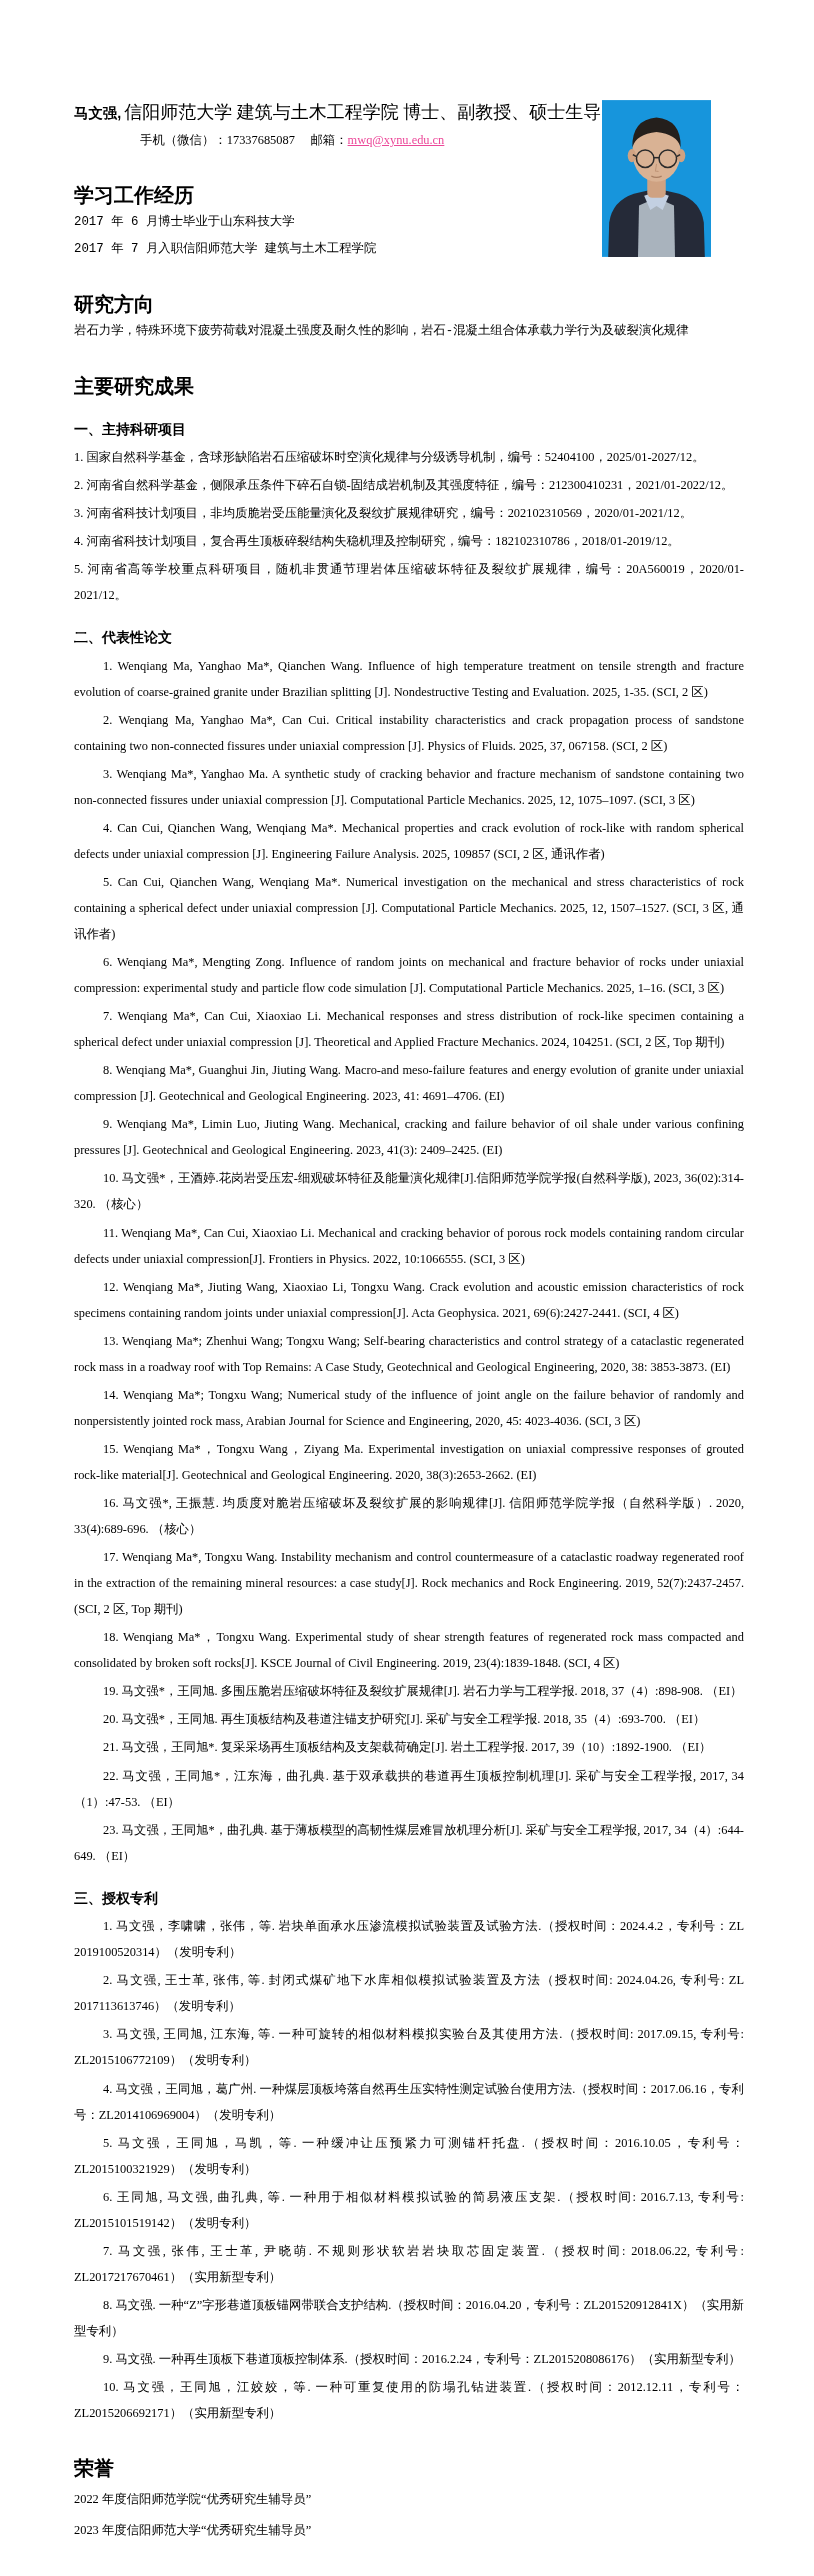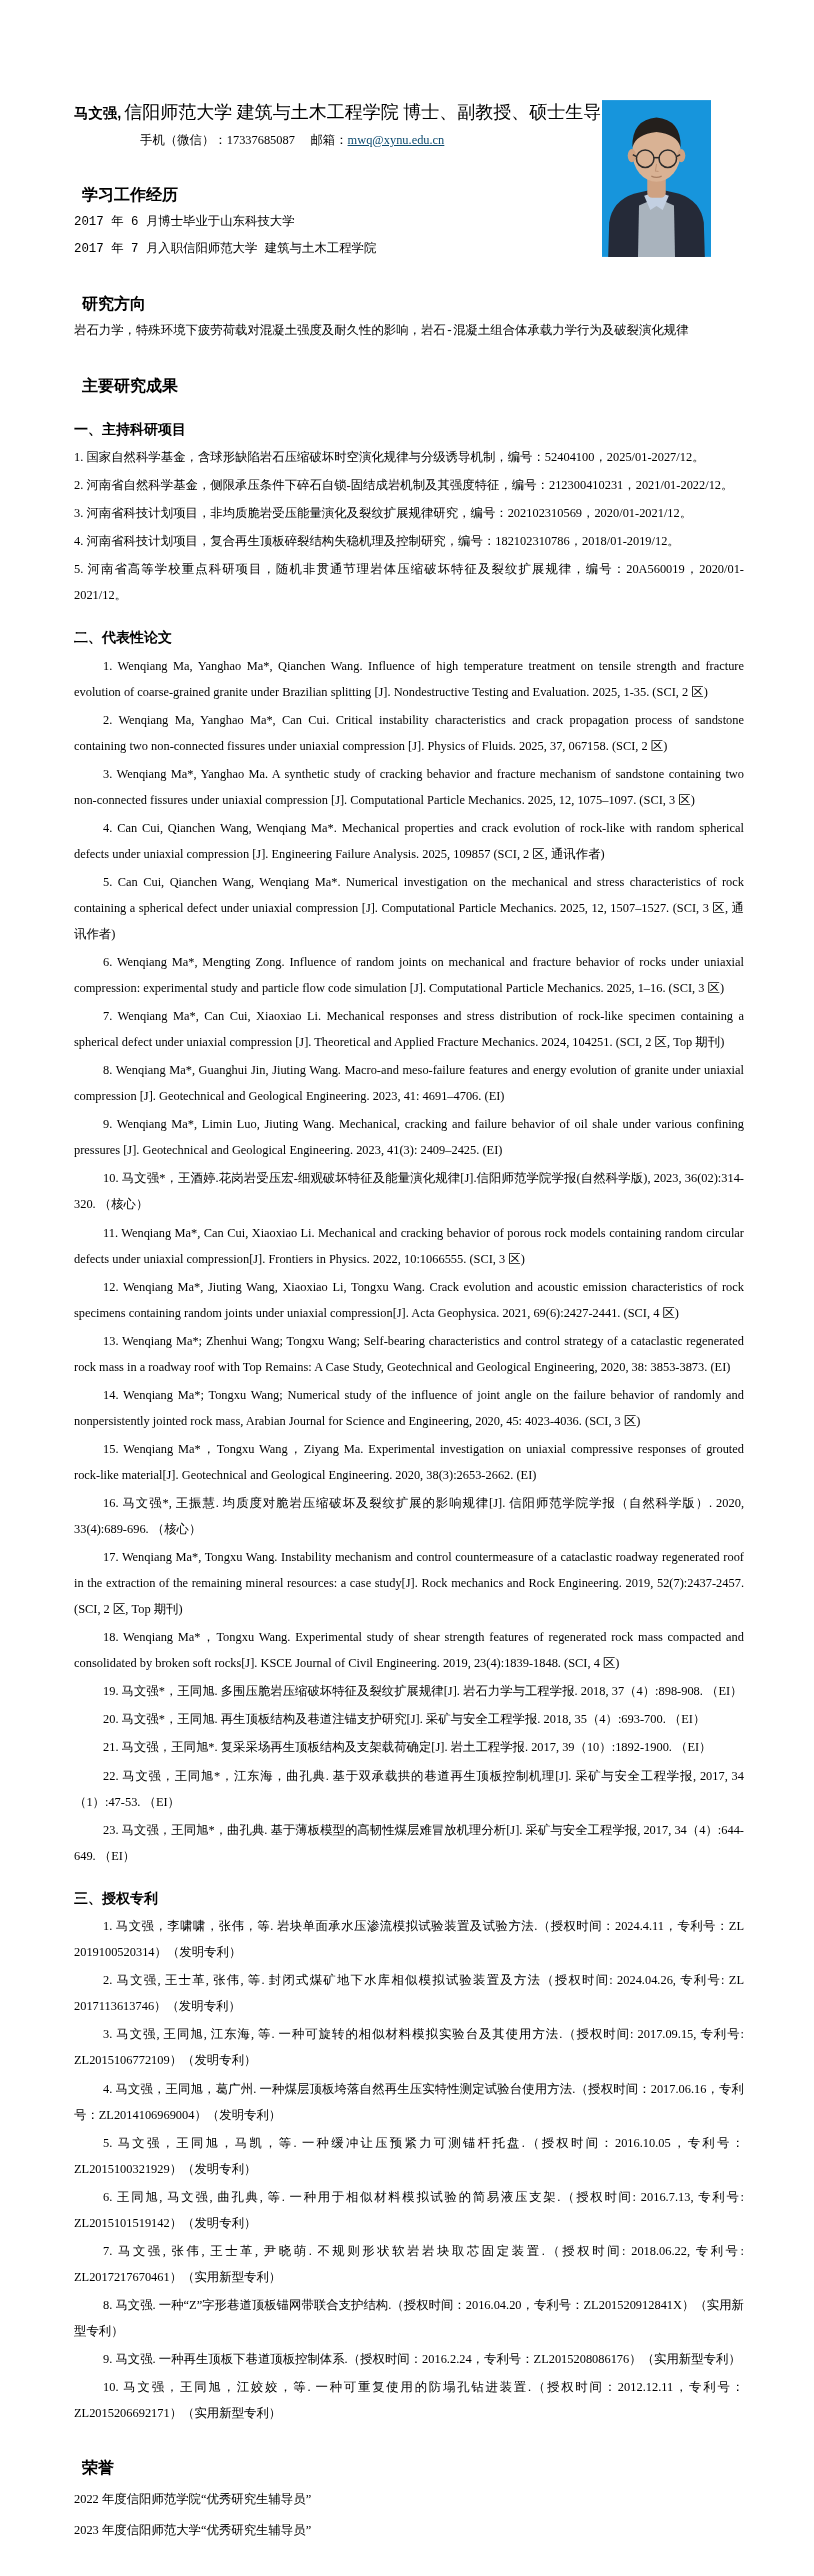--- a/index.html
+++ b/index.html
@@ -14,25 +14,25 @@
     color:#000000;
   }
   p { margin:0; font-size:12.4px; line-height:26px; text-align:justify; }
   .header-line { text-align:left; }
   .person-name {
     font-family:"Liberation Sans","DejaVu Sans",sans-serif;
     font-weight:bold; font-size:14.4px;
   }
   .affiliation { font-size:18px; }
   .contact-line { padding-left:66px; text-align:left; }
-  .email-link { color:#0c4a6e; text-decoration:underline; }
+  .email-link { color:#ec4899; text-decoration:underline; }
   h2.sec {
     font-family:"Liberation Sans","DejaVu Sans",sans-serif;
-    font-size:16px; font-weight:bold;
-    margin:29px 0 0 8px; line-height:26px; text-align:left;
+    font-size:20px; font-weight:bold;
+    margin:29px 0 0 0; line-height:26px; text-align:left;
   }
   h3.subsec {
     font-family:"Liberation Sans","DejaVu Sans",sans-serif;
     font-size:14px; font-weight:bold;
     margin:16.5px 0 0 0; line-height:26px; text-align:left;
   }
   .plain-item { margin-top:1px;font-family:Liberation Mono, monospace; }
   .num-item { margin-top:2.1px; text-indent:0; }
   .num-item.indent { text-indent:29px; }
   .honor-item { margin-top:5px; text-align:left; }
@@ -118,21 +118,21 @@
   <p class="num-item indent">16. 马文强*, 王振慧. 均质度对脆岩压缩破坏及裂纹扩展的影响规律[J]. 信阳师范学院学报（自然科学版）. 2020, 33(4):689-696. （核心）</p>
   <p class="num-item indent">17. Wenqiang Ma*, Tongxu Wang. Instability mechanism and control countermeasure of a cataclastic roadway regenerated roof in the extraction of the remaining mineral resources: a case study[J]. Rock mechanics and Rock Engineering. 2019, 52(7):2437-2457. (SCI, 2 区, Top 期刊)</p>
   <p class="num-item indent">18. Wenqiang Ma*，Tongxu Wang. Experimental study of shear strength features of regenerated rock mass compacted and consolidated by broken soft rocks[J]. KSCE Journal of Civil Engineering. 2019, 23(4):1839-1848. (SCI, 4 区)</p>
   <p class="num-item indent">19. 马文强*，王同旭. 多围压脆岩压缩破坏特征及裂纹扩展规律[J]. 岩石力学与工程学报. 2018, 37（4）:898-908. （EI）</p>
   <p class="num-item indent">20. 马文强*，王同旭. 再生顶板结构及巷道注锚支护研究[J]. 采矿与安全工程学报. 2018, 35（4）:693-700. （EI）</p>
   <p class="num-item indent">21. 马文强，王同旭*. 复采采场再生顶板结构及支架载荷确定[J]. 岩土工程学报. 2017, 39（10）:1892-1900. （EI）</p>
   <p class="num-item indent">22. 马文强，王同旭*，江东海，曲孔典. 基于双承载拱的巷道再生顶板控制机理[J]. 采矿与安全工程学报, 2017, 34（1）:47-53. （EI）</p>
   <p class="num-item indent">23. 马文强，王同旭*，曲孔典. 基于薄板模型的高韧性煤层难冒放机理分析[J]. 采矿与安全工程学报, 2017, 34（4）:644-649. （EI）</p>
 
   <h3 class="subsec">三、授权专利</h3>
-  <p class="num-item indent">1. 马文强，李啸啸，张伟，等. 岩块单面承水压渗流模拟试验装置及试验方法.（授权时间：2024.4.11，专利号：ZL 2019100520314）（发明专利）</p>
+  <p class="num-item indent">1. 马文强，李啸啸，张伟，等. 岩块单面承水压渗流模拟试验装置及试验方法.（授权时间：2024.4.2，专利号：ZL 2019100520314）（发明专利）</p>
   <p class="num-item indent">2. 马文强, 王士革, 张伟, 等. 封闭式煤矿地下水库相似模拟试验装置及方法（授权时间: 2024.04.26, 专利号: ZL 2017113613746）（发明专利）</p>
   <p class="num-item indent">3. 马文强, 王同旭, 江东海, 等. 一种可旋转的相似材料模拟实验台及其使用方法.（授权时间: 2017.09.15, 专利号: ZL2015106772109）（发明专利）</p>
   <p class="num-item indent">4. 马文强，王同旭，葛广州. 一种煤层顶板垮落自然再生压实特性测定试验台使用方法.（授权时间：2017.06.16，专利号：ZL2014106969004）（发明专利）</p>
   <p class="num-item indent">5. 马文强，王同旭，马凯，等. 一种缓冲让压预紧力可测锚杆托盘.（授权时间：2016.10.05，专利号：ZL2015100321929）（发明专利）</p>
   <p class="num-item indent">6. 王同旭, 马文强, 曲孔典, 等. 一种用于相似材料模拟试验的简易液压支架.（授权时间: 2016.7.13, 专利号: ZL2015101519142）（发明专利）</p>
   <p class="num-item indent">7. 马文强, 张伟, 王士革, 尹晓萌. 不规则形状软岩岩块取芯固定装置.（授权时间: 2018.06.22, 专利号: ZL2017217670461）（实用新型专利）</p>
   <p class="num-item indent">8. 马文强. 一种“Z”字形巷道顶板锚网带联合支护结构.（授权时间：2016.04.20，专利号：ZL201520912841X）（实用新型专利）</p>
   <p class="num-item indent">9. 马文强. 一种再生顶板下巷道顶板控制体系.（授权时间：2016.2.24，专利号：ZL2015208086176）（实用新型专利）</p>
   <p class="num-item indent">10. 马文强，王同旭，江姣姣，等. 一种可重复使用的防塌孔钻进装置.（授权时间：2012.12.11，专利号：ZL2015206692171）（实用新型专利）</p>
 

